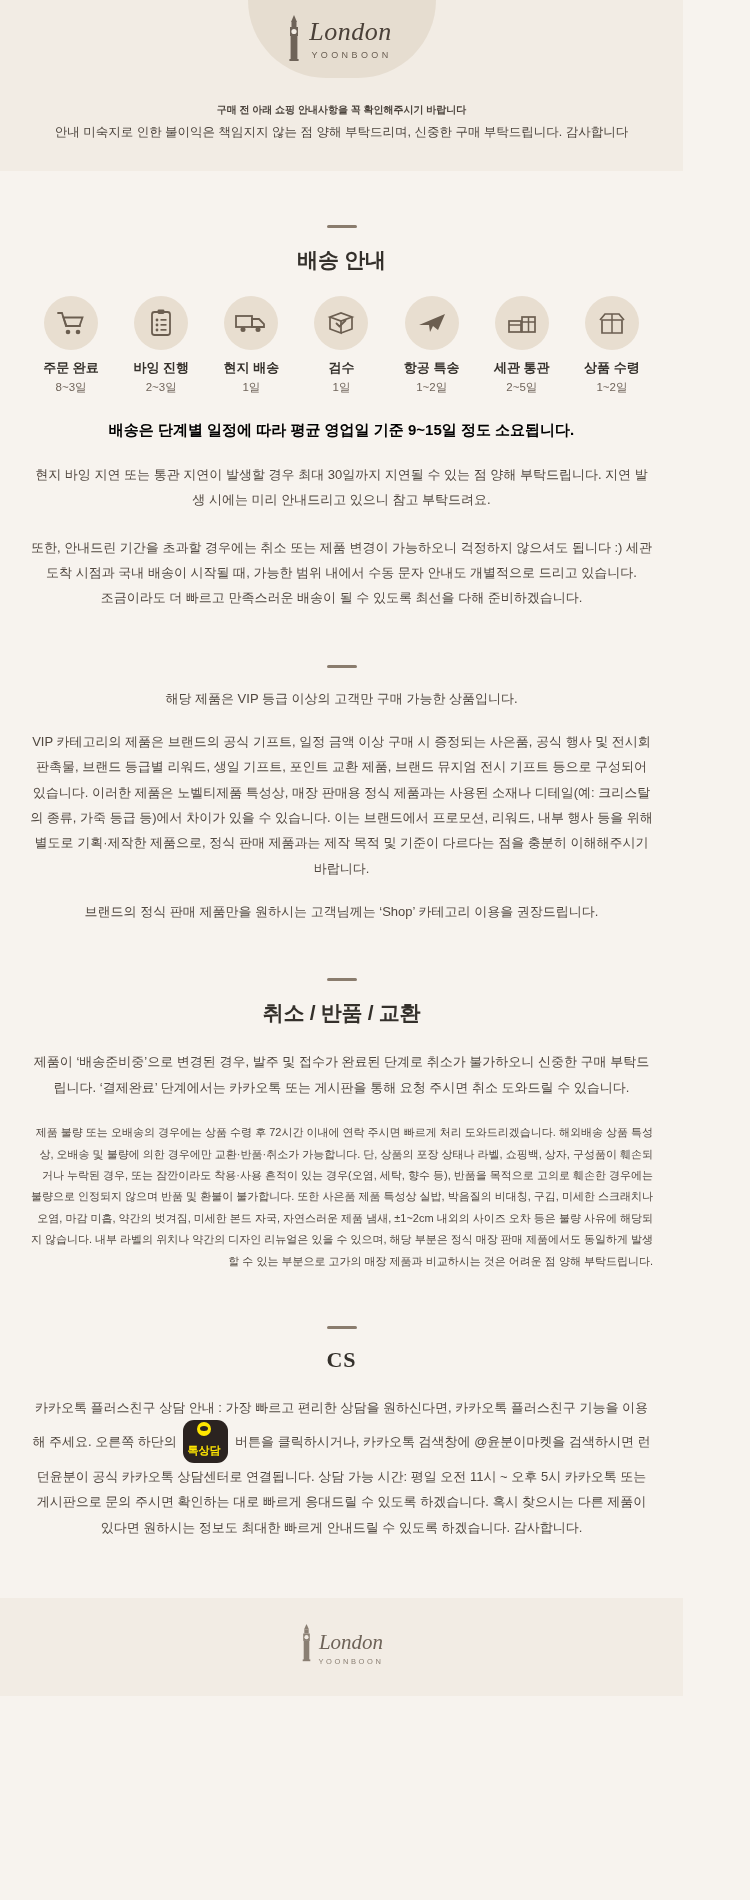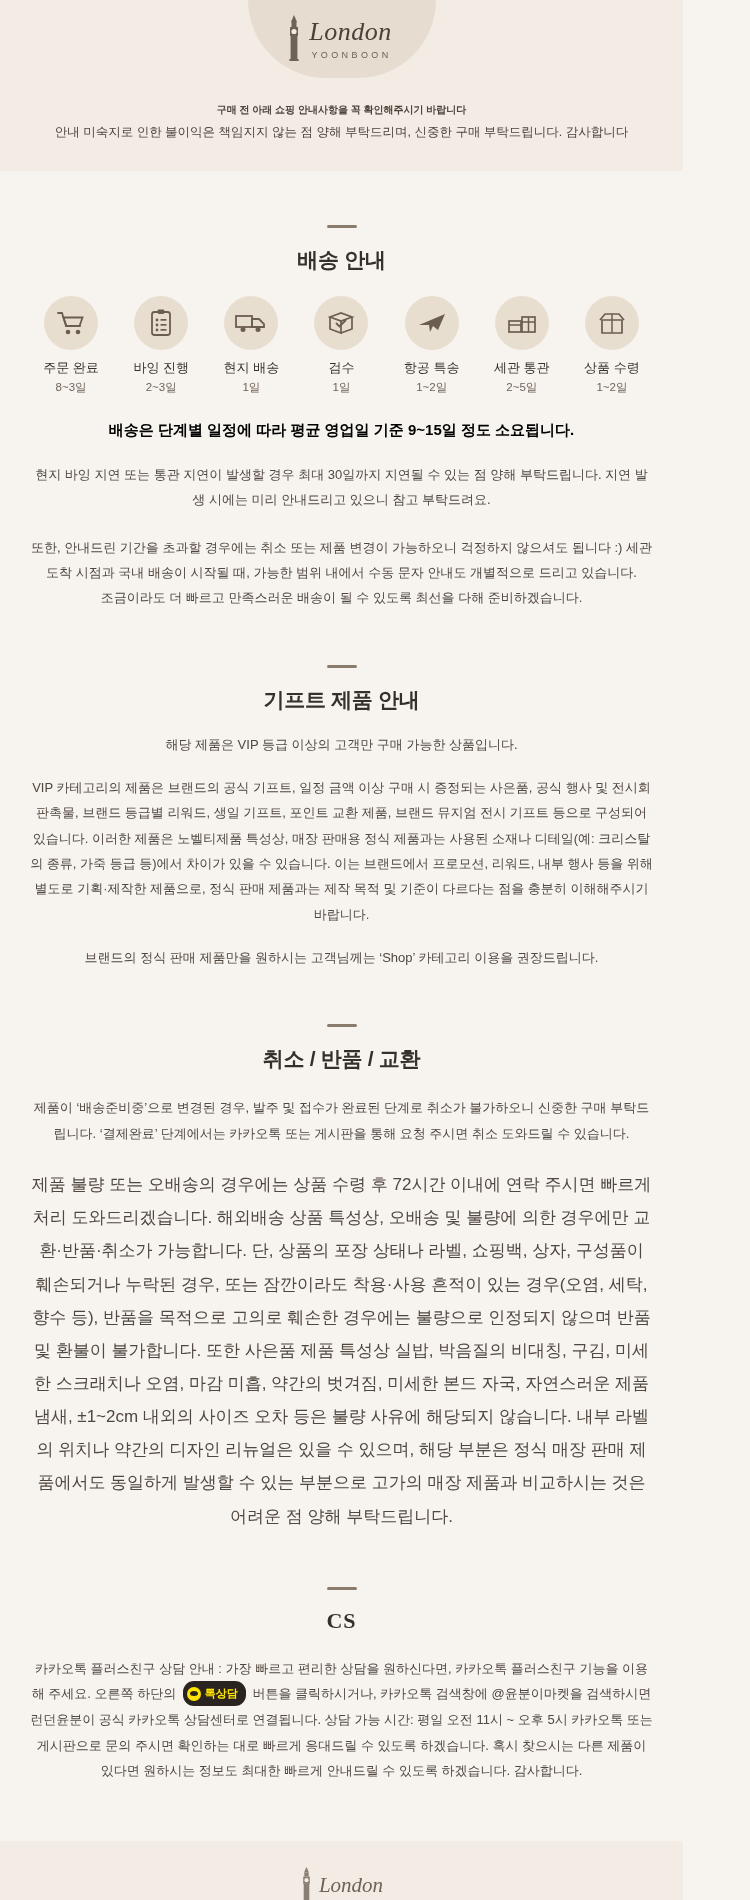--- a/index.html
+++ b/index.html
@@ -89,53 +89,54 @@
     margin: 22px 0 6px 0;
   }
   .step { width: 88px; text-align: center; }
   .step-circle {
     width: 54px; height: 54px;
     border-radius: 50%;
     background: #e8ded0;
     margin: 0 auto 9px auto;
     display: flex; align-items: center; justify-content: center;
   }
-  .step-label { font-size: 13px; font-weight: normal; color: #34302b; }
+  .step-label { font-size: 13px; font-weight: bold; color: #34302b; }
   .step-days { font-size: 11.5px; color: #6f645a; margin-top: 3px; }
 
   .lead {
     font-size: 15px;
     font-weight: bold;
     color: #000000;
     margin: 26px 0 0 0;
   }
   .para {
     font-size: 13px;
     line-height: 1.95;
     color: #50473f;
     margin-top: 22px;
   }
   .para.tight { margin-top: 18px; }
-  .para.small { font-size: 17px; }
+  .para.small { font-size: 11px; text-align: right; }
 
   
   .kakao-chip {
     display: inline-flex;
     align-items: center;
     gap: 4px;
     background: #2b2320;
     color: #ffe600;
     border-radius: 11px;
     padding: 2px 8px 2px 4px;
     font-size: 11px;
     font-weight: bold;
     vertical-align: middle;
     margin: 0 3px;
     position: relative;
     top: -1px;
+    flex-direction: column;
   }
   .kakao-chip .bubble {
     width: 14px; height: 14px; border-radius: 50%;
     background: #ffe600; display:inline-block;
     position: relative;
   }
   .kakao-chip .bubble::after{
     content:"";
     position:absolute; left:3px; top:4px;
     width:8px;height:5px;border-radius:50%;
@@ -293,21 +294,20 @@
     </div>
 
     <div class="lead">배송은 단계별 일정에 따라 평균 영업일 기준 9~15일 정도 소요됩니다.</div>
     <div class="para">현지 바잉 지연 또는 통관 지연이 발생할 경우 최대 30일까지 지연될 수 있는 점 양해 부탁드립니다. 지연 발생 시에는 미리 안내드리고 있으니 참고 부탁드려요.</div>
     <div class="para" style="white-space:pre-line">또한, 안내드린 기간을 초과할 경우에는 취소 또는 제품 변경이 가능하오니 걱정하지 않으셔도 됩니다 :)  세관 도착 시점과 국내 배송이 시작될 때, 가능한 범위 내에서 수동 문자 안내도 개별적으로 드리고 있습니다.
 조금이라도 더 빠르고 만족스러운 배송이 될 수 있도록 최선을 다해 준비하겠습니다.</div>
   </div>
 
   <div class="section">
     <div class="divider"></div>
-    <div class="sec-title">기프트 제품 안내</div>
     <div class="para tight">해당 제품은 VIP 등급 이상의 고객만 구매 가능한 상품입니다.</div>
     <div class="para tight">VIP 카테고리의 제품은 브랜드의 공식 기프트, 일정 금액 이상 구매 시 증정되는 사은품, 공식 행사 및 전시회 판촉물, 브랜드 등급별 리워드, 생일 기프트, 포인트 교환 제품, 브랜드 뮤지엄 전시 기프트 등으로 구성되어 있습니다. 이러한 제품은 노벨티제품 특성상, 매장 판매용 정식 제품과는 사용된 소재나 디테일(예: 크리스탈의 종류, 가죽 등급 등)에서 차이가 있을 수 있습니다. 이는 브랜드에서 프로모션, 리워드, 내부 행사 등을 위해 별도로 기획·제작한 제품으로, 정식 판매 제품과는 제작 목적 및 기준이 다르다는 점을 충분히 이해해주시기 바랍니다.</div>
     <div class="para tight">브랜드의 정식 판매 제품만을 원하시는 고객님께는 ‘Shop’ 카테고리 이용을 권장드립니다.</div>
   </div>
 
   <div class="section">
     <div class="divider"></div>
     <div class="sec-title">취소 / 반품 / 교환</div>
     <div class="para">제품이 ‘배송준비중’으로 변경된 경우, 발주 및 접수가 완료된 단계로 취소가 불가하오니 신중한 구매 부탁드립니다. ‘결제완료’ 단계에서는 카카오톡 또는 게시판을 통해 요청 주시면 취소 도와드릴 수 있습니다.</div>
     <div class="para small">제품 불량 또는 오배송의 경우에는 상품 수령 후 72시간 이내에 연락 주시면 빠르게 처리 도와드리겠습니다. 해외배송 상품 특성상, 오배송 및 불량에 의한 경우에만 교환·반품·취소가 가능합니다. 단, 상품의 포장 상태나 라벨, 쇼핑백, 상자, 구성품이 훼손되거나 누락된 경우, 또는 잠깐이라도 착용·사용 흔적이 있는 경우(오염, 세탁, 향수 등), 반품을 목적으로 고의로 훼손한 경우에는 불량으로 인정되지 않으며 반품 및 환불이 불가합니다. 또한 사은품 제품 특성상 실밥, 박음질의 비대칭, 구김, 미세한 스크래치나 오염, 마감 미흡, 약간의 벗겨짐, 미세한 본드 자국, 자연스러운 제품 냄새, ±1~2cm 내외의 사이즈 오차 등은 불량 사유에 해당되지 않습니다. 내부 라벨의 위치나 약간의 디자인 리뉴얼은 있을 수 있으며, 해당 부분은 정식 매장 판매 제품에서도 동일하게 발생할 수 있는 부분으로 고가의 매장 제품과 비교하시는 것은 어려운 점 양해 부탁드립니다.</div>

